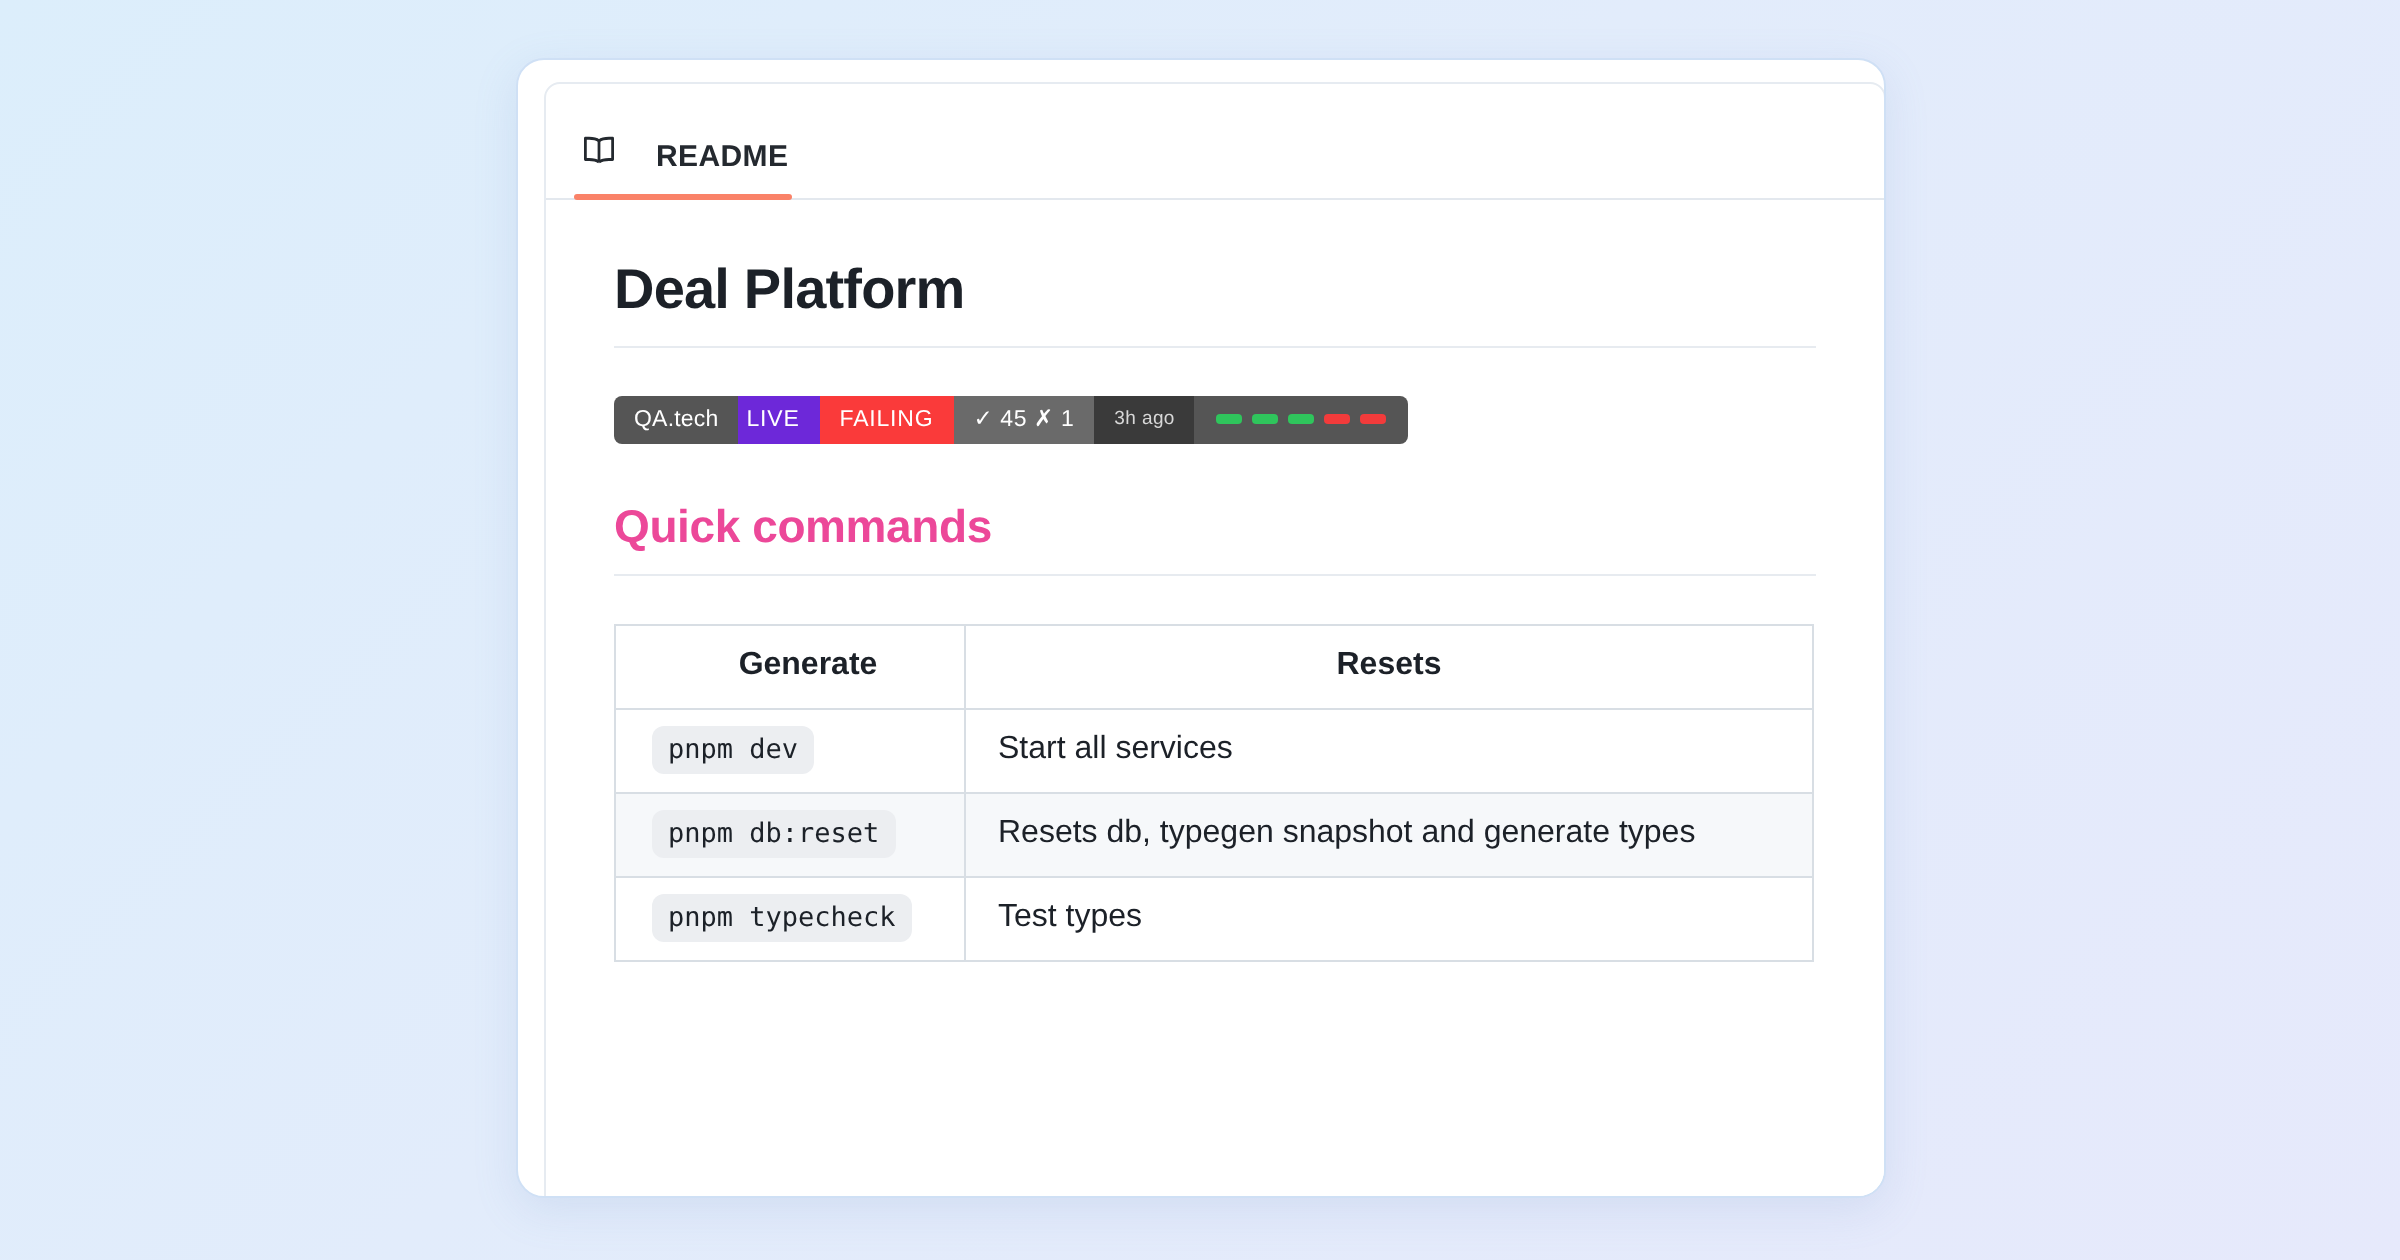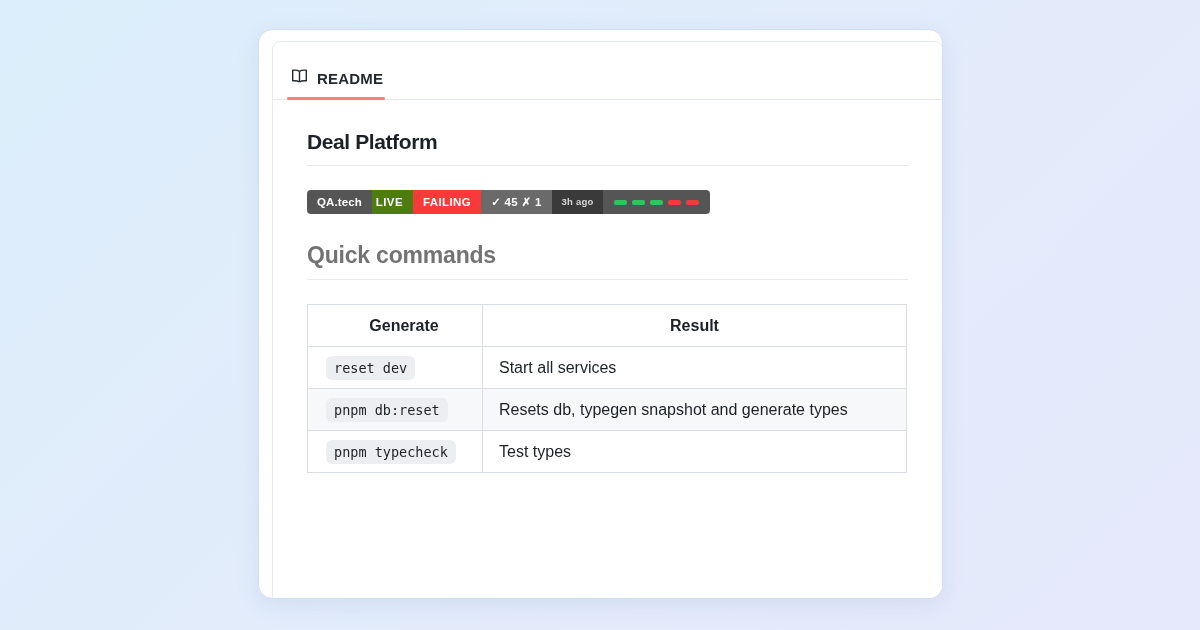--- a/index.html
+++ b/index.html
@@ -48,21 +48,21 @@
   .tabbar {
     height: 58px;
     border-bottom: 1px solid #e3e8ee;
     display: flex;
     align-items: flex-end;
     padding-left: 14px;
   }
   .tab {
     display: flex;
     align-items: center;
-    gap: 9px;
+    gap: 20px;
     padding: 0 10px 10px 4px;
     position: relative;
     cursor: pointer;
   }
   .tab-label {
     font-size: 15px;
     font-weight: bold;
     color: #24292f;
     letter-spacing: 0.2px;
   }
@@ -77,63 +77,63 @@
     border-radius: 2px;
   }
   .book-icon { display: block; }
 
   
   .md-body {
     padding: 30px 34px 0 34px;
   }
 
   .md-h1 {
-    font-size: 21px;
+    font-size: 28px;
     font-weight: bold;
     color: #1c2128;
     letter-spacing: -0.4px;
     line-height: 1.1;
     padding-bottom: 12px;
   }
 
   .md-rule {
     height: 1px;
     background: #e7ebf0;
     margin: 0 0 24px 0;
   }
 
   .md-h2 {
     font-size: 23px;
     font-weight: bold;
-    color: #737373;
+    color: #ec4899;
     letter-spacing: -0.2px;
     padding-bottom: 10px;
     margin-top: 28px;
   }
 
   
   .badge {
     display: inline-flex;
     align-items: stretch;
     height: 24px;
     border-radius: 4px;
     overflow: hidden;
     font-size: 11.5px;
-    font-weight: bold;
+    font-weight: normal;
     line-height: 24px;
     vertical-align: middle;
   }
   .badge-seg {
     display: flex;
     align-items: center;
     padding: 0 10px;
     white-space: nowrap;
   }
   .seg-name   { background: #555555; color: #ffffff; letter-spacing: 0.1px; }
-  .seg-live   { background: #4d7c0f; color: #ffffff; padding-left: 4px; letter-spacing: 0.4px; }
+  .seg-live   { background: #6d28d9; color: #ffffff; padding-left: 4px; letter-spacing: 0.4px; }
   .seg-state  { background: #fa3a3a; color: #ffffff; letter-spacing: 0.4px; }
   .seg-counts { background: #6a6a6a; color: #ffffff; gap: 5px; letter-spacing: 0.3px; }
   .seg-time   { background: #3a3a3a; color: #d8d8d8; font-size: 9.5px; letter-spacing: 0.2px; }
   .seg-spark  { background: #555555; gap: 5px; padding: 0 11px; }
 
   .spark-dash {
     width: 13px;
     height: 5px;
     border-radius: 2px;
     display: block;
@@ -222,27 +222,27 @@
         </span>
       </div>
 
       <h2 class="md-h2">Quick commands</h2>
       <div class="md-rule"></div>
 
       <table class="md-table">
         <thead>
           <tr>
             <th class="col-cmd">Generate</th>
-            <th>Result</th>
+            <th>Resets</th>
           </tr>
         </thead>
         <tbody>
           <tr>
             <td class="col-cmd">
-              <code class="chip">reset dev</code>
+              <code class="chip">pnpm dev</code>
             </td>
             <td class="col-result">Start all services</td>
           </tr>
           <tr>
             <td class="col-cmd">
               <code class="chip">pnpm db:reset</code>
             </td>
             <td class="col-result">Resets db, typegen snapshot and generate types</td>
           </tr>
           <tr>

